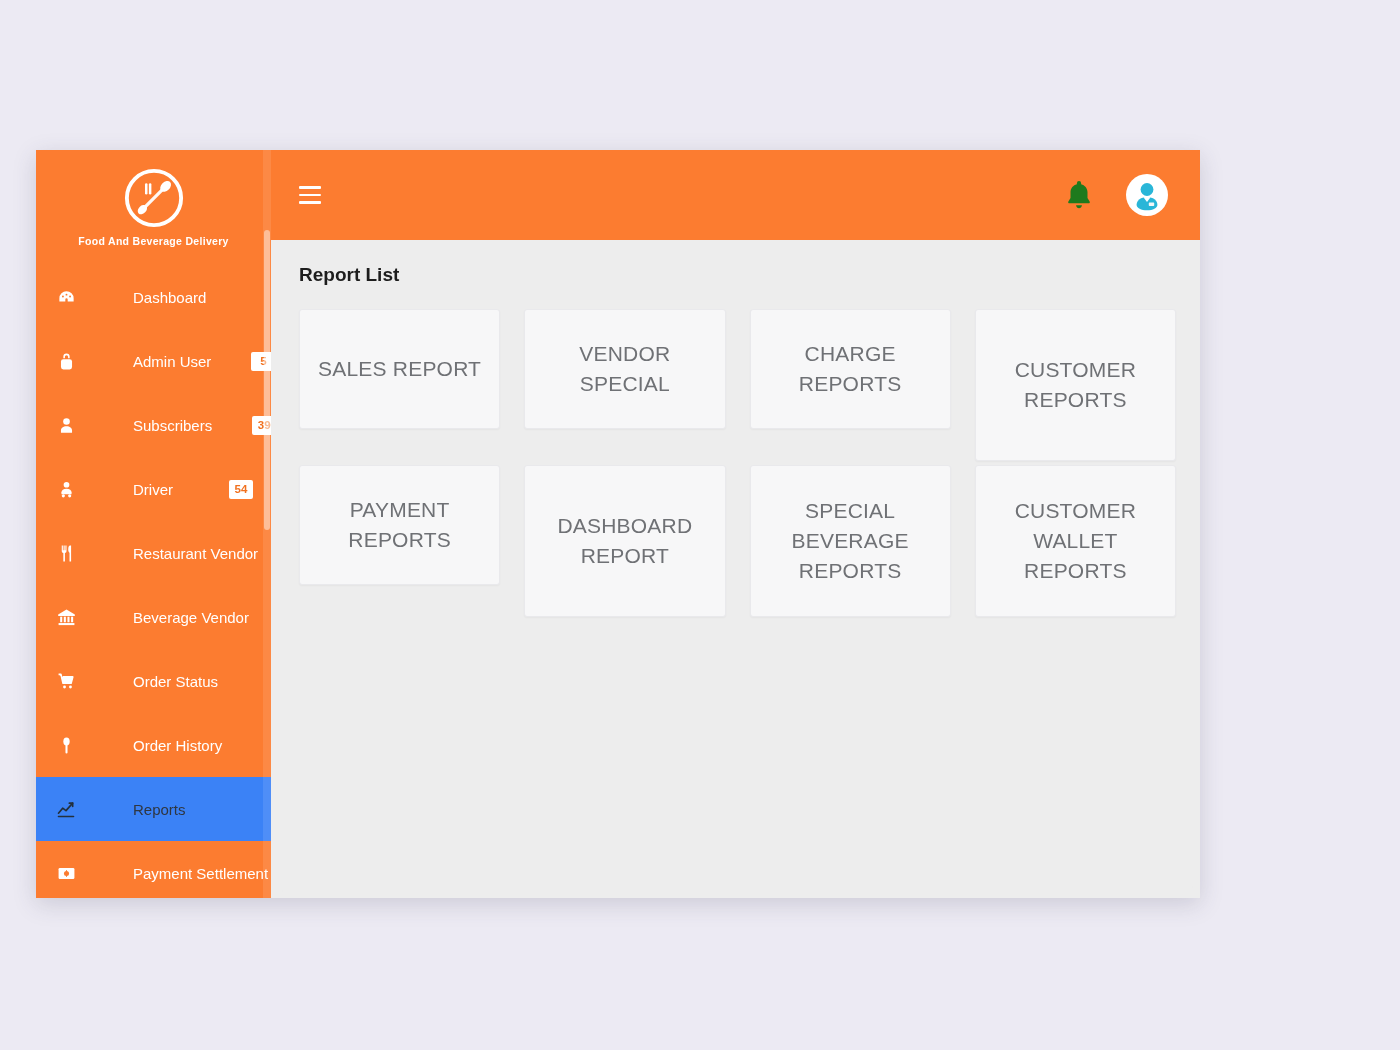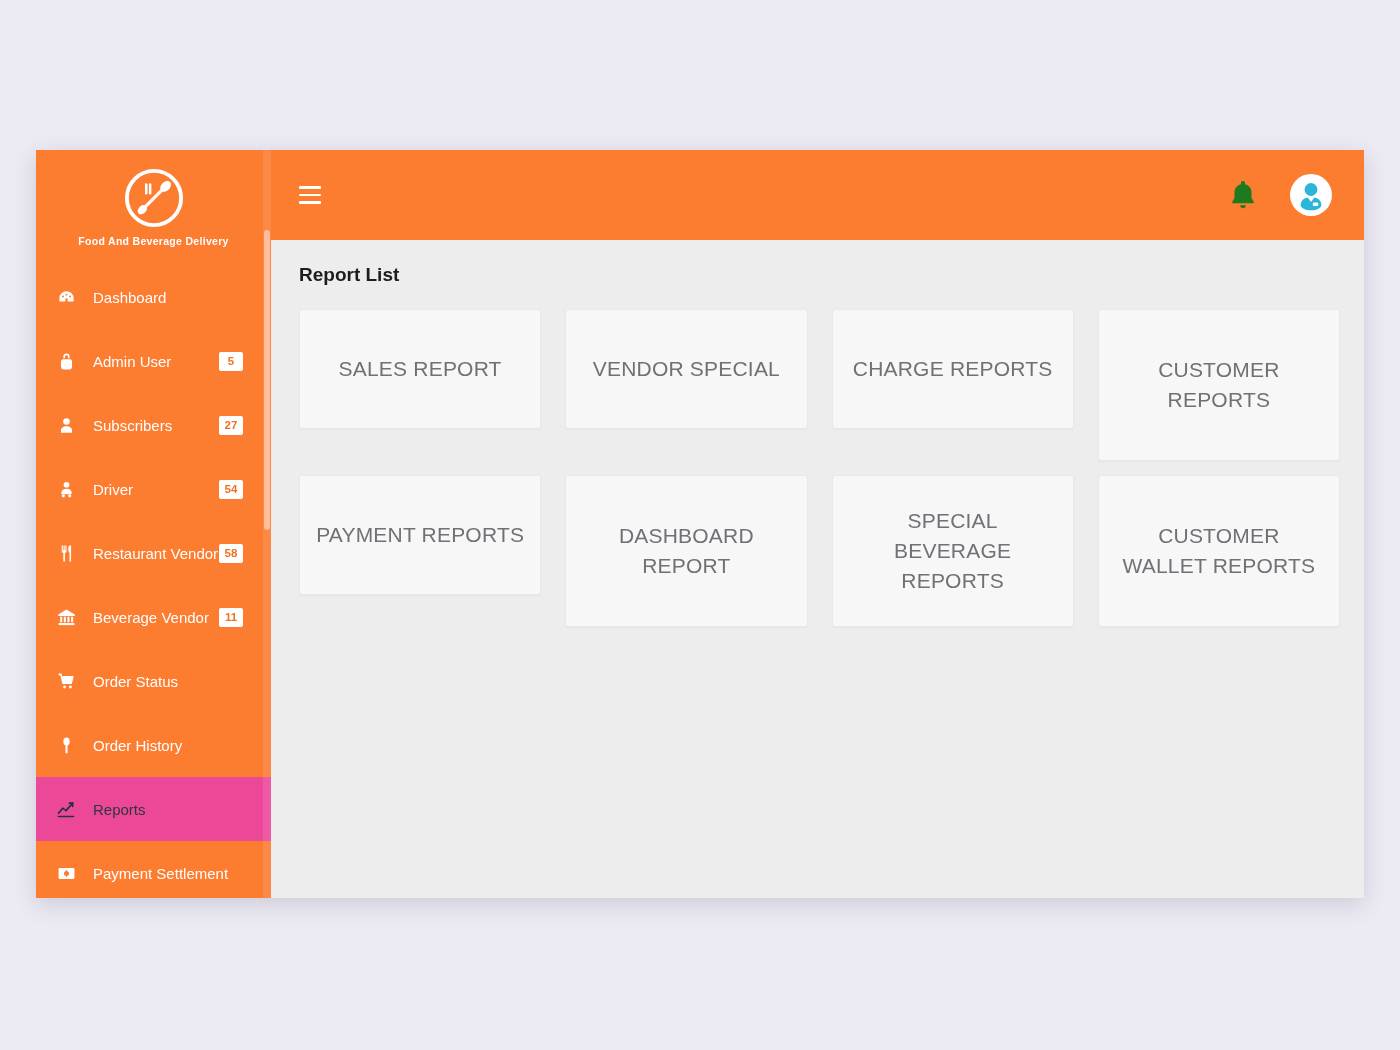--- a/index.html
+++ b/index.html
@@ -9,21 +9,21 @@
     height: 1050px;
     background: #eceaf3;
     font-family: "Liberation Sans", sans-serif;
     overflow: hidden;
   }
 
   #app-window {
     position: absolute;
     left: 36px;
     top: 150px;
-    width: 1328px;
+    width: 1164px;
     height: 748px;
     background: #ededed;
     box-shadow: 0 6px 22px rgba(60,60,90,0.18);
     overflow: hidden;
   }
 
   
   #sidebar {
     position: absolute;
     left: 0;
@@ -71,23 +71,24 @@
   }
 
   .nav-list { margin-top: 18px; }
 
   .nav-item {
     position: relative;
     display: flex;
     align-items: center;
     height: 64px;
     padding-left: 17px;
-    padding-right: 28px;
+    padding-right: 18px;
     box-sizing: border-box;
     cursor: pointer;
+    gap: 40px;
   }
   .nav-item .nav-icon {
     width: 26px;
     min-width: 26px;
     height: 22px;
     display: flex;
     align-items: center;
     justify-content: center;
     color: #ffffff;
   }
@@ -105,21 +106,21 @@
     background: #ffffff;
     color: #f1711f;
     font-size: 11.5px;
     font-weight: bold;
     line-height: 19px;
     text-align: center;
     border-radius: 2px;
   }
 
   .nav-item.active {
-    background: #ec4899;
+    background: #3b82f6;
   }
   .nav-item.active .nav-label { color: #2f3640; }
   .nav-item.active .nav-icon { color: #23303d; }
 
   
   #content {
     position: absolute;
     left: 235px;
     top: 0;
     right: 0;
@@ -187,21 +188,21 @@
   #page-title {
     padding: 24px 0 0 16px;
     font-size: 19px;
     font-weight: bold;
     color: #1d1d1d;
   }
 
   #card-grid {
     display: grid;
     grid-template-columns: repeat(4, 1fr);
-    gap: 14px 24px;
+    gap: 4px 24px;
     padding: 23px 16px 0 16px;
     align-items: start;
   }
 
   .report-card {
     background: #f7f7f8;
     border: 1px solid #e9e9ec;
     border-radius: 3px;
     box-shadow: 0 1px 2px rgba(0,0,0,0.04);
     min-height: 120px;
@@ -267,21 +268,21 @@
       </div>
 
       <div class="nav-item">
         <span class="nav-icon">
           <svg width="19" height="19" viewBox="0 0 24 24" fill="currentColor">
               <circle cx="12" cy="7" r="4.2"></circle>
               <path d="M12 13c-4.2 0-7 2.3-7 5.2V21h14v-2.8c0-2.9-2.8-5.2-7-5.2z"></path>
             </svg>
         </span>
         <span class="nav-label">Subscribers</span>
-        <span class="nav-badge">27</span>
+        <span class="nav-badge">39</span>
       </div>
 
       <div class="nav-item">
         <span class="nav-icon">
           <svg width="19" height="19" viewBox="0 0 24 24" fill="currentColor">
               <circle cx="12" cy="6" r="3.6"></circle>
               <path d="M12 11c-3.8 0-6.4 2-6.4 4.6V18h12.8v-2.4C18.4 13 15.8 11 12 11z"></path>
               <circle cx="8" cy="20" r="2"></circle>
               <circle cx="16" cy="20" r="2"></circle>
             </svg>

